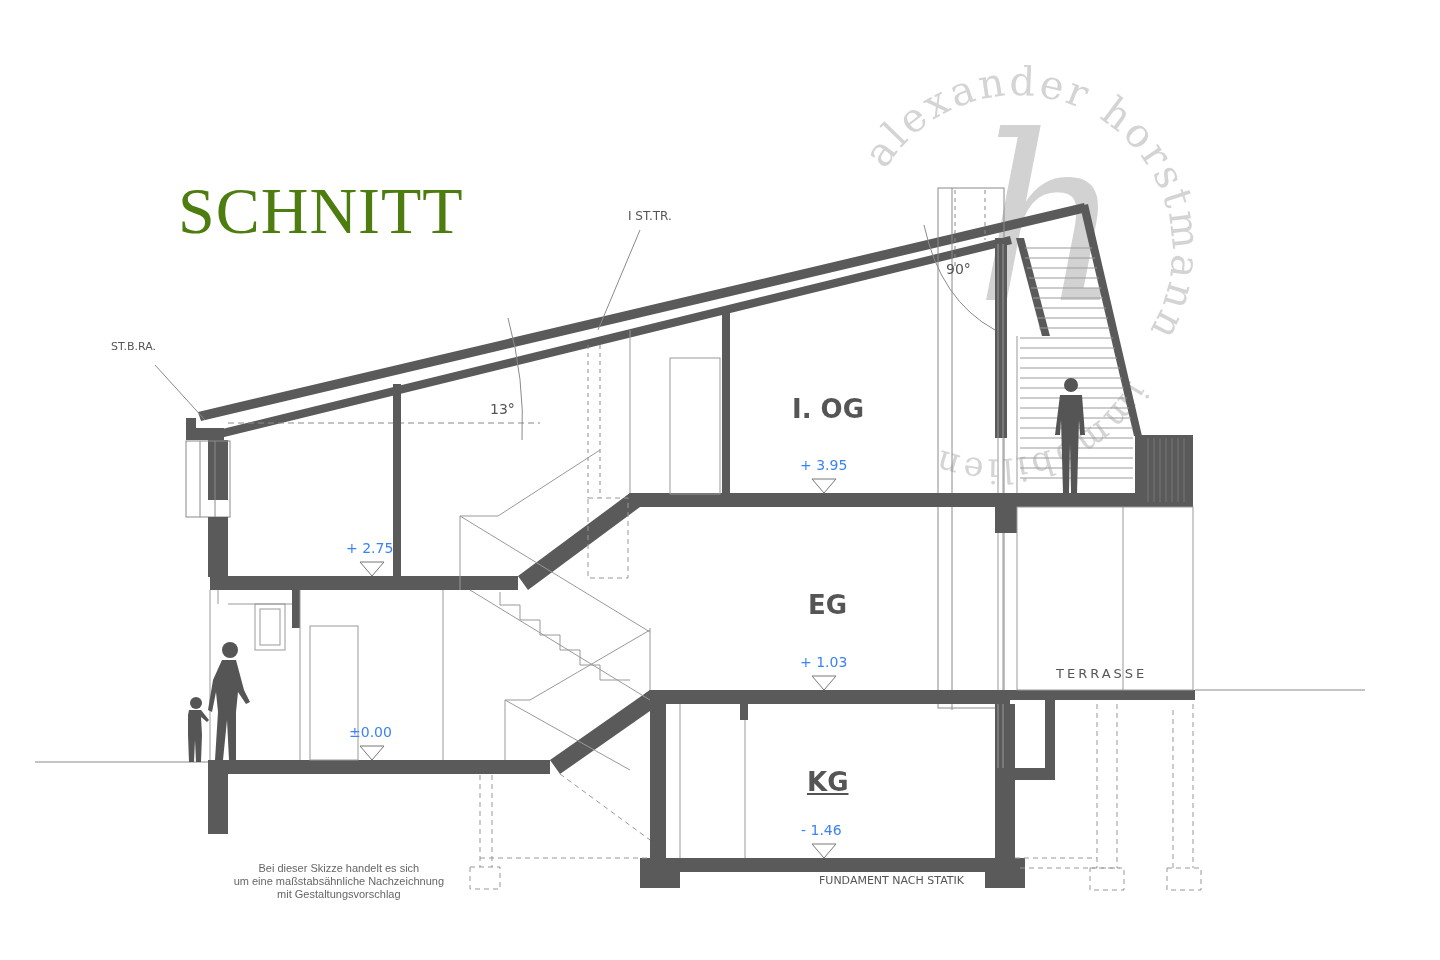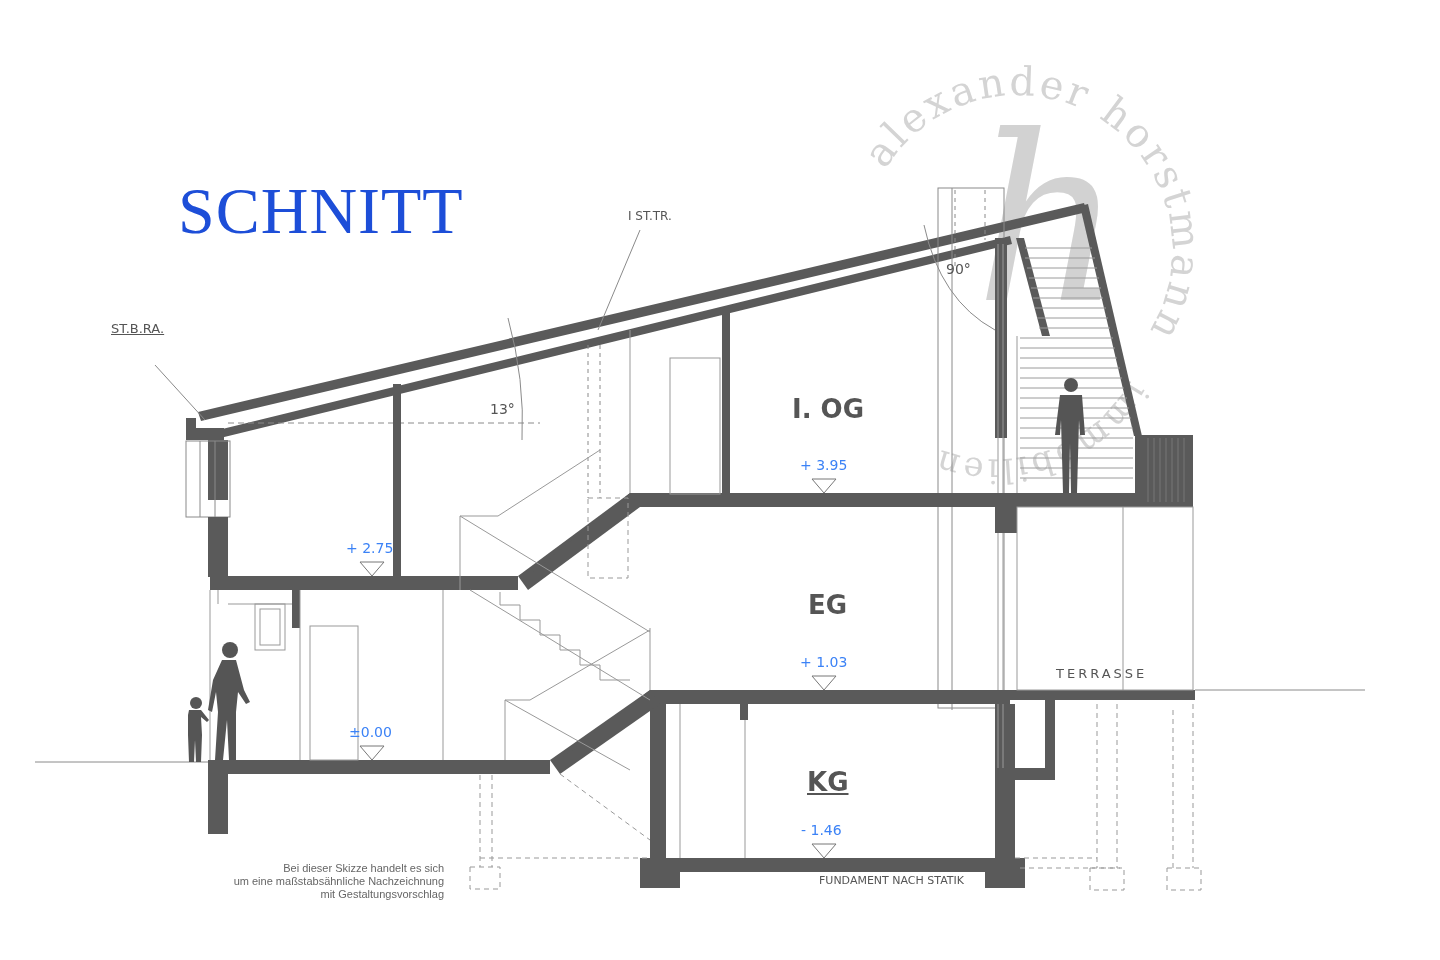--- a/index.html
+++ b/index.html
@@ -1,22 +1,22 @@
 <!DOCTYPE html>
 <html><head>
 <meta charset="utf-8">
 <style>
   html, body { margin:0; padding:0; background:#ffffff; }
   body { width:1440px; height:960px; overflow:hidden; position:relative; font-family:"Liberation Sans", sans-serif; }
   #canvas { position:absolute; left:0; top:0; width:1440px; height:960px; }
-  .title { position:absolute; left:178px; top:178px; font-family:"Liberation Serif", "DejaVu Serif", serif; font-size:66px; color:#1d4ed8; letter-spacing:1px; line-height:1; }
+  .title { position:absolute; left:178px; top:178px; font-family:"Liberation Serif", "DejaVu Serif", serif; font-size:66px; color:#4d7c0f; letter-spacing:1px; line-height:1; }
   .lbl { position:absolute; color:#555; font-family:"DejaVu Sans", sans-serif; white-space:nowrap; line-height:1; }
   .floor { position:absolute; font-family:"DejaVu Sans", sans-serif; font-weight:bold; color:#555; font-size:26px; line-height:1; }
   .elev { position:absolute; font-family:"DejaVu Sans", sans-serif; color:#3b82f6; font-size:14px; line-height:1; }
-  .note { position:absolute; right:calc(1440px - 444px); top:862px; text-align:right; font-family:"Liberation Sans", sans-serif; color:#666; font-size:11px; line-height:13px; }
+  .note { position:absolute; right:calc(1440px - 444px); top:862px; text-align:center; font-family:"Liberation Sans", sans-serif; color:#666; font-size:11px; line-height:13px; }
   .wm { position:absolute; left:0; top:0; width:1440px; height:960px; pointer-events:none; }
 </style>
 </head>
 <body>
 
 <svg class="wm" viewBox="0 0 1440 960" xmlns="http://www.w3.org/2000/svg">
   <defs>
     <path id="wmTop" d="M 885 170 A 150 150 0 1 1 1150 330"></path>
     <path id="wmBot" d="M 1130 380 A 150 150 0 0 1 860 230"></path>
   </defs>
@@ -224,21 +224,21 @@
 
     <g>
       <circle cx="196" cy="703" r="6"></circle>
       <path d="M189 710 h12 l8 10 l-2 2 l-6-5 l1 18 l-1 27 h-5 l-1-22 l-1 22 h-5 l-1-27 l0-20 z"></path>
     </g>
   </g>
 </svg>
 
 <div class="title">SCHNITT</div>
 
-<div class="lbl" style="left:111px;top:322px;font-size:13px;text-decoration:underline;">ST.B.RA.</div>
+<div class="lbl" style="left:111px;top:341px;font-size:11px;">ST.B.RA.</div>
 <div class="lbl" style="left:628px;top:210px;font-size:12px;">I ST.TR.</div>
 <div class="lbl" style="left:490px;top:402px;font-size:14px;">13°</div>
 <div class="lbl" style="left:946px;top:262px;font-size:14px;">90°</div>
 <div class="lbl" style="left:1056px;top:667px;font-size:13px;letter-spacing:3px;text-align:right;">TERRASSE</div>
 <div class="lbl" style="left:819px;top:875px;font-size:11px;text-align:right;">FUNDAMENT NACH STATIK</div>
 
 <div class="floor" style="left:792px;top:396px;">I. OG</div>
 <div class="elev" style="left:800px;top:458px;">+ 3.95</div>
 
 <div class="floor" style="left:808px;top:592px;">EG</div>

